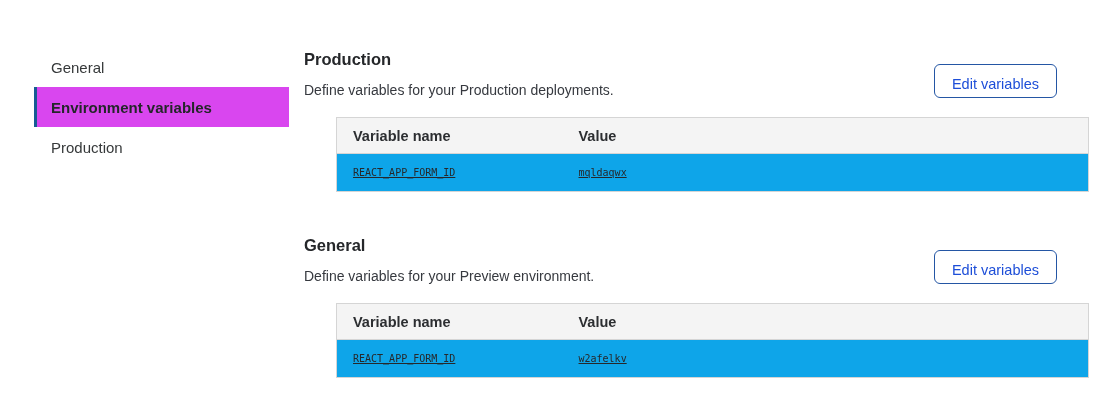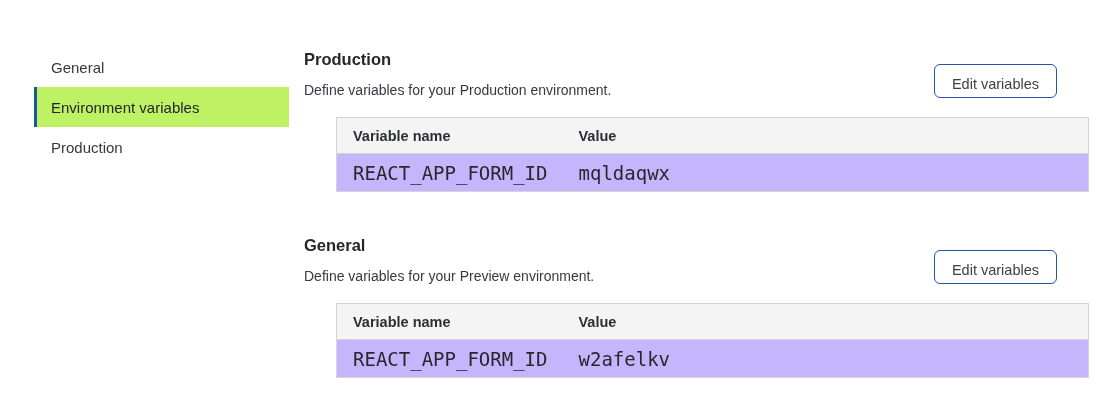--- a/index.html
+++ b/index.html
@@ -29,23 +29,23 @@
     display: flex;
     align-items: center;
     padding-left: 14px;
     font-size: 15px;
     color: #36393a;
     border-left: 3px solid transparent;
     cursor: pointer;
     white-space: nowrap;
   }
   .nav-item.active {
-    background: #bef264;
+    background: #d946ef;
     border-left-color: #175b94;
-    font-weight: 400;
+    font-weight: 700;
     color: #24262a;
   }
 
   
   .main {
     width: 753px;
     margin: 44px 0 0 15px;
     flex: 0 0 auto;
   }
   .section { margin: 0; }
@@ -64,21 +64,21 @@
   }
   .section-desc {
     font-size: 14px;
     color: #36393f;
     margin: 11px 0 0 0;
     line-height: 18px;
   }
   .edit-btn {
     background: #ffffff;
     border: 1px solid #2456a4;
-    color: #404040;
+    color: #1d4ed8;
     font-family: "Liberation Sans", sans-serif;
     font-size: 14.5px;
     line-height: 1;
     padding: 12px 17px;
     height: 34px;
     border-radius: 6px;
     cursor: pointer;
     margin-bottom: 1px;
     white-space: nowrap;
   }
@@ -100,45 +100,46 @@
   .var-table th {
     background: #f4f4f4;
     height: 36px;
     font-size: 14.5px;
     font-weight: 700;
     color: #2c2e31;
     border-bottom: 1px solid #d5d5d5;
   }
   .var-table td {
     height: 38px;
-    background: #c4b5fd;
+    background: #0ea5e9;
     font-family: "DejaVu Sans Mono", monospace;
-    font-size: 19px;
+    font-size: 10px;
     color: #26282b;
+    text-decoration: underline;
   }
   .col-name { width: 226px; }
 </style>
 </head>
 <body>
 
 <div class="layout">
 
   <nav class="sidebar">
     <div class="nav-item">General</div>
     <div class="nav-item active">Environment variables</div>
     <div class="nav-item">Production</div>
   </nav>
 
   <main class="main">
 
     <section class="section">
       <div class="section-head">
         <div>
           <h2 class="section-title">Production</h2>
-          <p class="section-desc">Define variables for your Production environment.</p>
+          <p class="section-desc">Define variables for your Production deployments.</p>
         </div>
         <button class="edit-btn">Edit variables</button>
       </div>
       <table class="var-table">
         <thead>
           <tr>
             <th class="col-name">Variable name</th>
             <th>Value</th>
           </tr>
         </thead>

